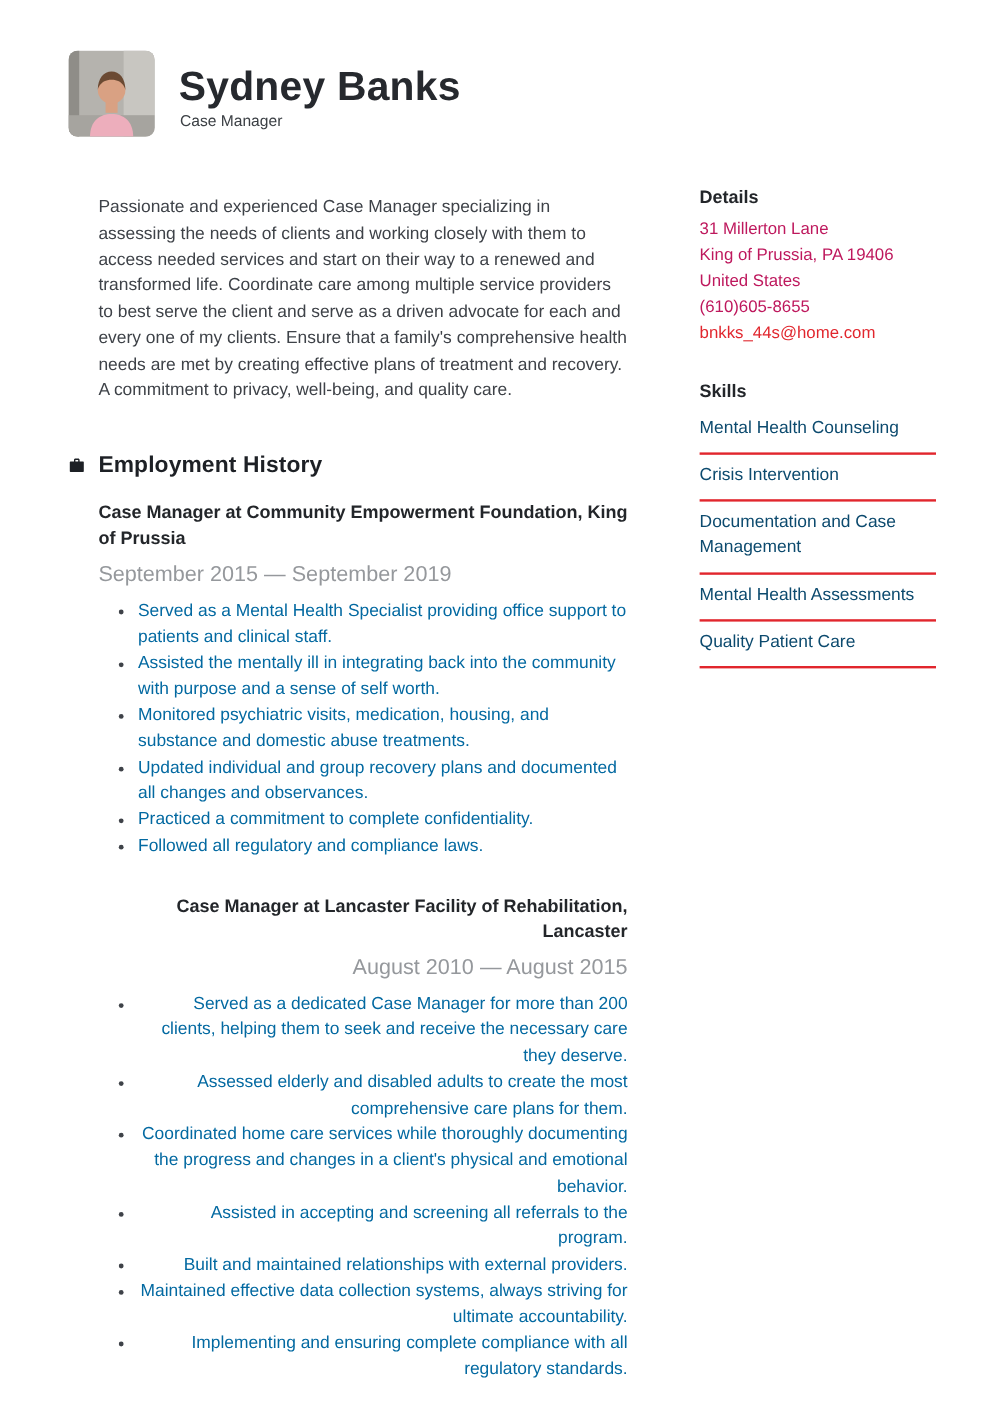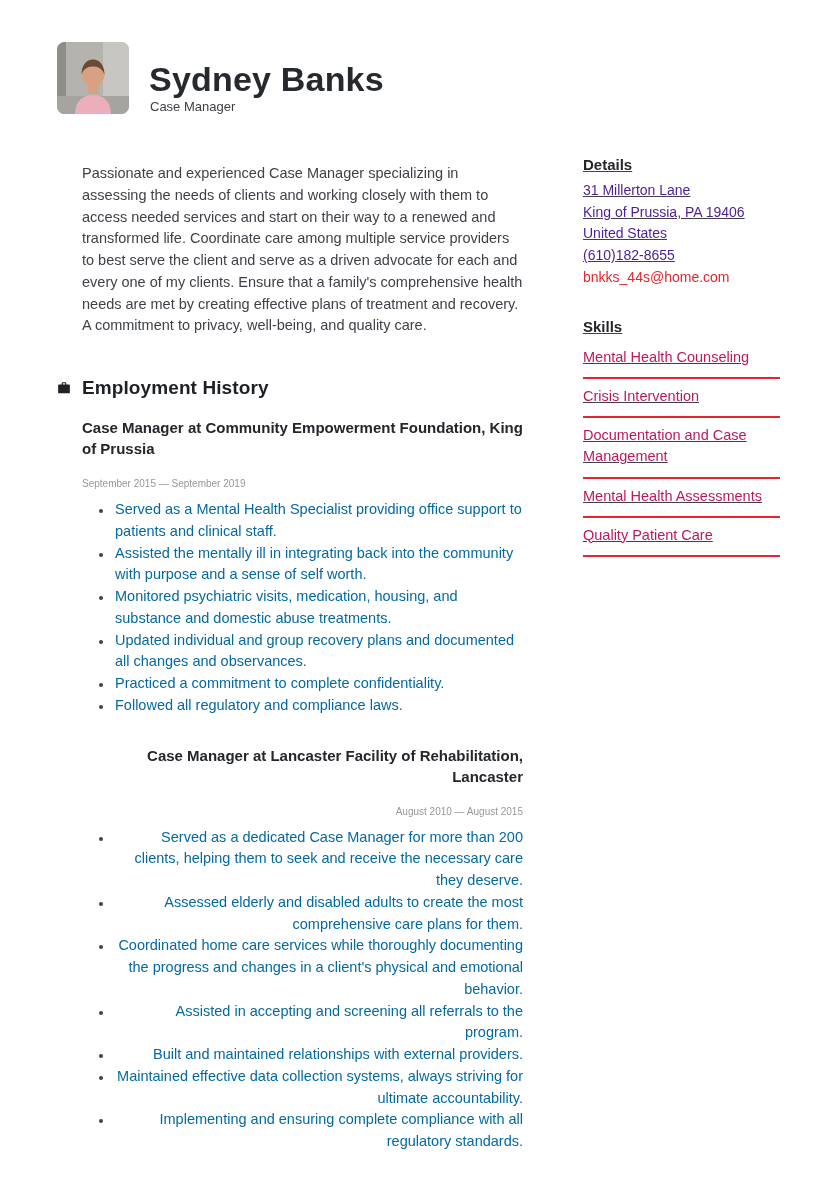--- a/index.html
+++ b/index.html
@@ -11,66 +11,66 @@
   .page {
     position: relative;
     width: 840px;
     min-height: 1187px;
     margin: 0 auto;
     background: #ffffff;
     padding: 42px 60px 30px 57px;
   }
 
   
-  .header { display: flex; align-items: flex-end; gap: 20px; margin-bottom: 42px; }
+  .header { display: flex; align-items: center; gap: 20px; margin-bottom: 42px; }
   .photo {
     width: 72px; height: 72px; border-radius: 8px; overflow: hidden; flex-shrink: 0;
     box-shadow: 0 0 0 1px rgba(0,0,0,.08) inset;
   }
   .photo svg { display: block; }
   .name {
     font-size: 34px; font-weight: 700; color: #26292e;
     letter-spacing: .2px; line-height: 1.1; margin-top: 6px;
   }
   .headline { font-size: 13px; color: #3c4045; margin-top: 1px; margin-left: 1px; }
 
   
   .columns { display: flex; align-items: flex-start; }
   .main { width: 466px; }
-  .sidebar { width: 197px; margin-left: auto; text-decoration: underline; }
+  .sidebar { width: 197px; margin-left: auto; }
 
   
   .sec-head { display: flex; align-items: center; gap: 11px; }
   .sec-icon { width: 14px; height: 14px; flex-shrink: 0; display: inline-flex; }
   .sec-icon svg { width: 14px; height: 14px; fill: #1d2025; }
   .sec-title { font-size: 19px; font-weight: 700; color: #1d2025; letter-spacing: .1px; }
   .sec-body { margin-left: 25px; }
 
   .profile-text { font-size: 14.5px; line-height: 1.5; color: #3e4248; margin-top: 7px; }
 
   .section-employment { margin-top: 40px; }
 
   .job { margin-top: 18px; }
   .job + .job { margin-top: 28px; text-align: right; }
   .job-title { font-size: 15px; font-weight: 700; color: #23262a; line-height: 1.4; }
-  .job-dates { font-size: 10px; color: #95989c; margin-top: 19px; margin-bottom: 10px; }
+  .job-dates { font-size: 18px; color: #95989c; margin-top: 9px; margin-bottom: 10px; }
   .bullets { list-style: disc; padding-left: 31px; }
   .bullets li { font-size: 14.5px; line-height: 1.5; color: #0369a1; padding-left: 2px; }
   .bullets li::marker { color: #3e4248; font-size: 12px; }
 
   
   .side-heading { font-size: 15px; font-weight: 700; color: #23262a; margin-bottom: 7px; }
-  .detail-line { font-size: 14px; line-height: 1.55; color: #4c1d95; }
+  .detail-line { font-size: 14px; line-height: 1.55; color: #be185d; }
   .email-link {
     display: inline-block; font-size: 14px; line-height: 1.55;
     color: var(--accent, #d6332d); text-decoration: none; word-break: break-all;
   }
   .skills-block { margin-top: 30px; }
   .skill {
-    font-size: 14.5px; line-height: 1.45; color: #be185d;
+    font-size: 14.5px; line-height: 1.45; color: #0c4a6e;
     padding: 7px 0 9px; border-bottom: 2px solid var(--accent, #e1262d);
   }
   .skill:first-of-type { padding-top: 5px; }
 </style>
 </head>
 <body>
 
 <div class="page">
 
   <header class="header">
@@ -145,21 +145,21 @@
 
     </main>
 
     <aside class="sidebar">
 
       <div class="details-block">
         <h3 class="side-heading">Details</h3>
         <div class="detail-line">31 Millerton Lane</div>
         <div class="detail-line">King of Prussia, PA 19406</div>
         <div class="detail-line">United States</div>
-        <div class="detail-line">(610)182-8655</div>
+        <div class="detail-line">(610)605-8655</div>
         <a href="#" class="email-link">bnkks_44s@home.com</a>
       </div>
 
       <div class="skills-block">
         <h3 class="side-heading">Skills</h3>
         <div class="skill">Mental Health Counseling</div>
         <div class="skill">Crisis Intervention</div>
         <div class="skill">Documentation and Case Management</div>
         <div class="skill">Mental Health Assessments</div>
         <div class="skill">Quality Patient Care</div>

